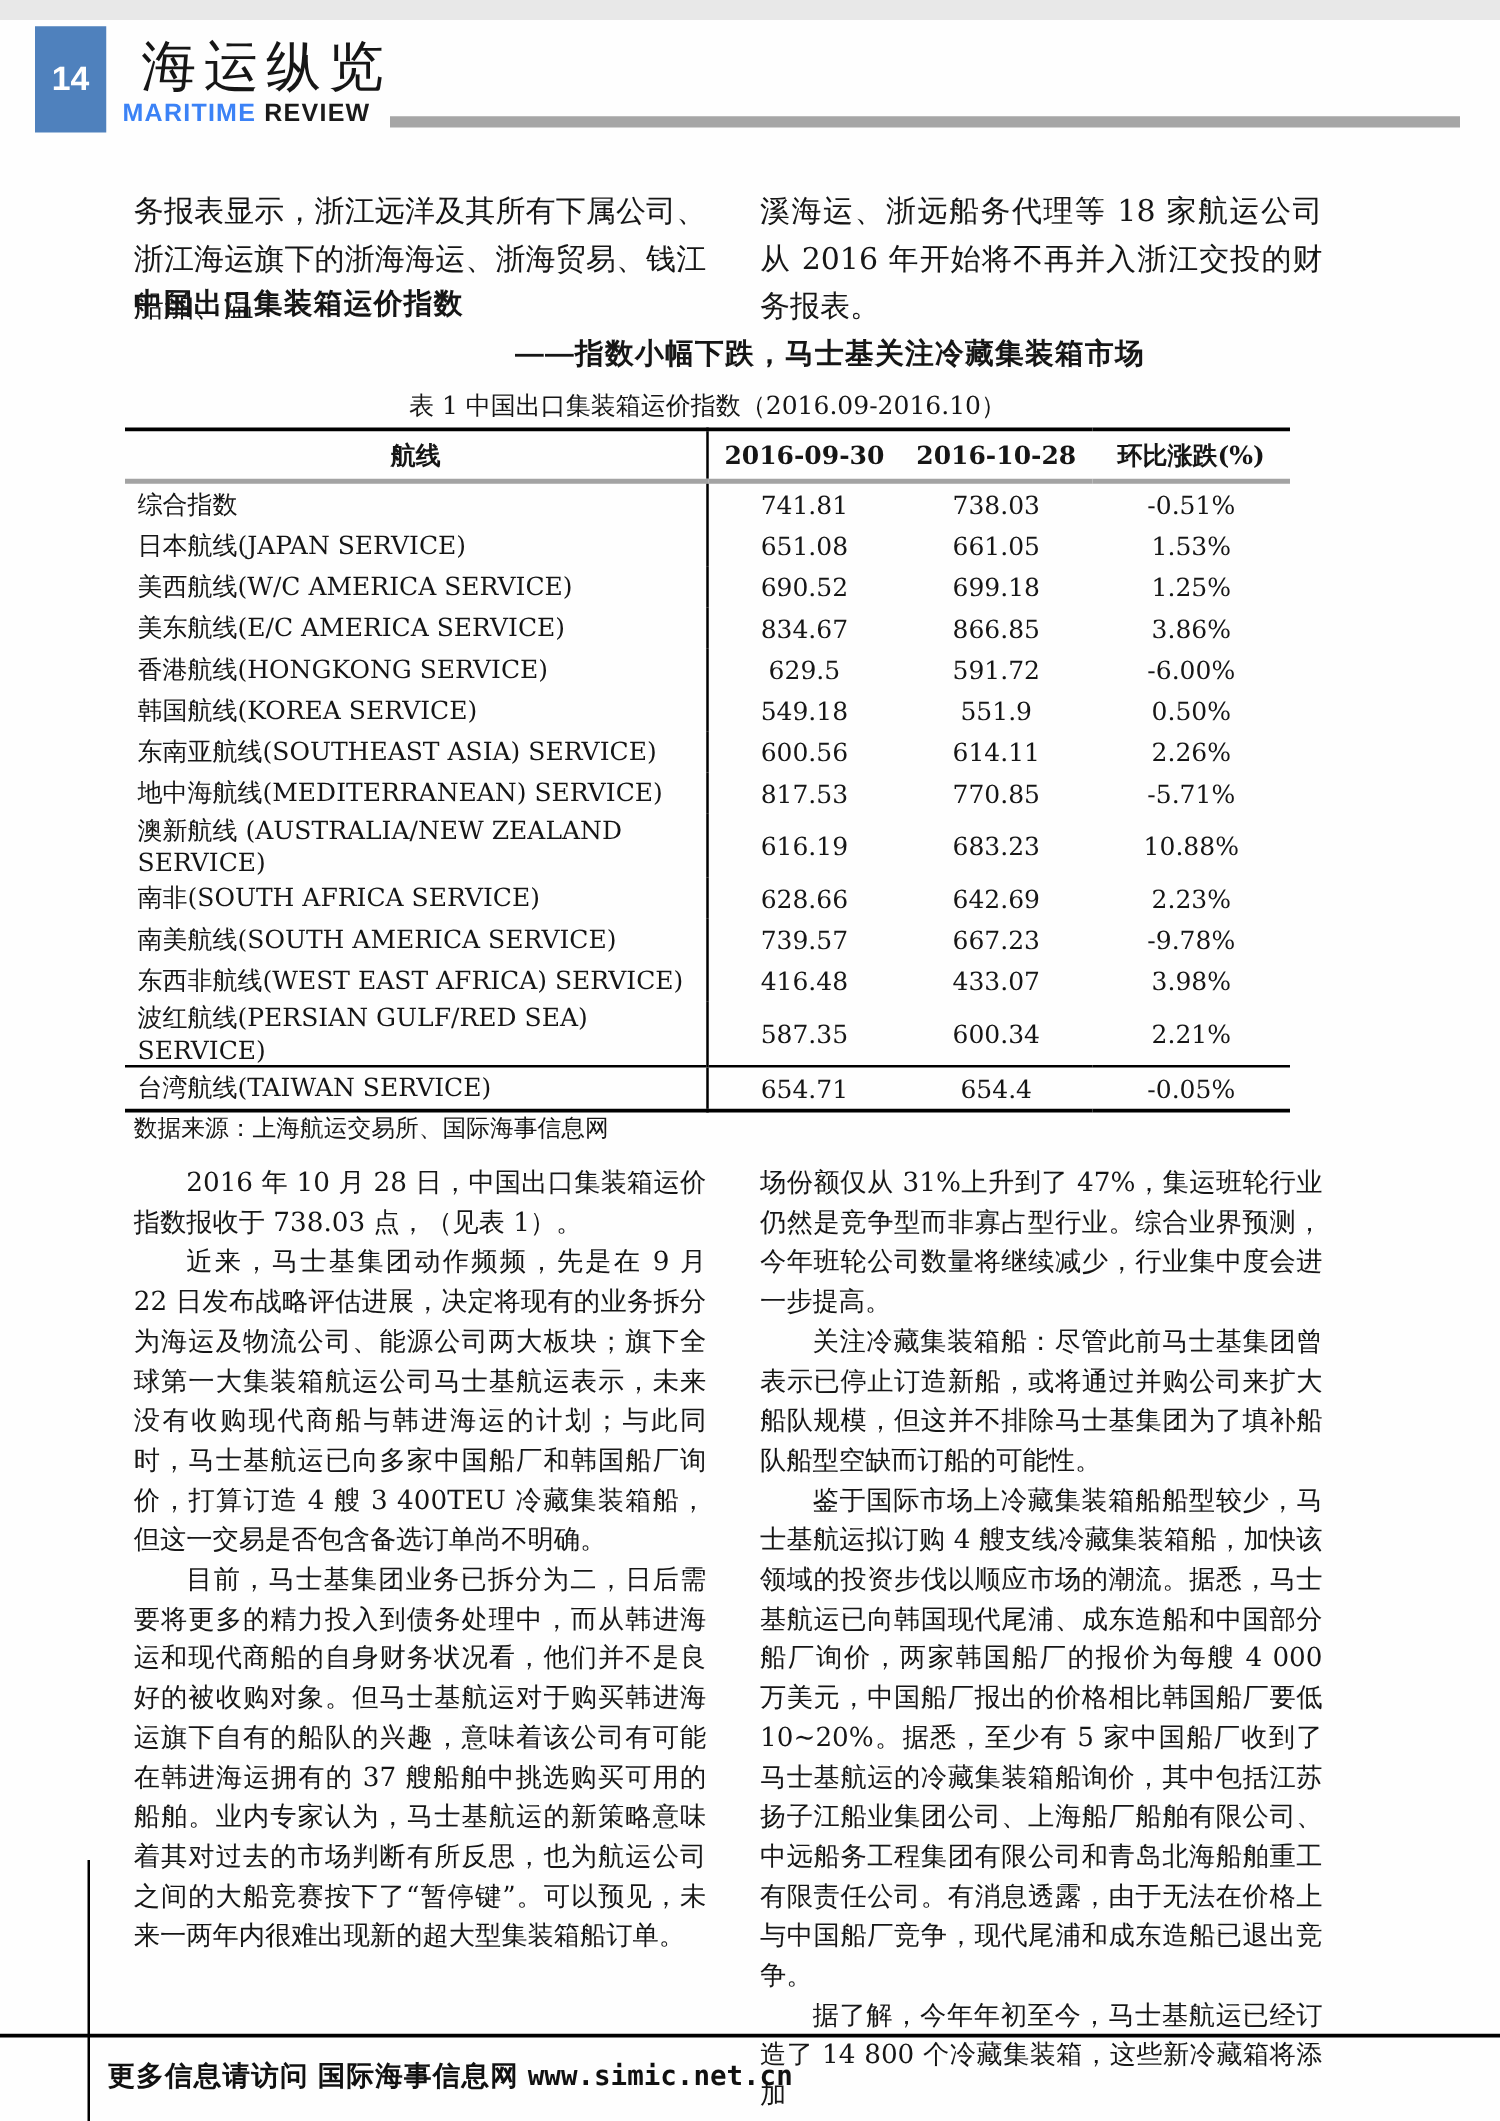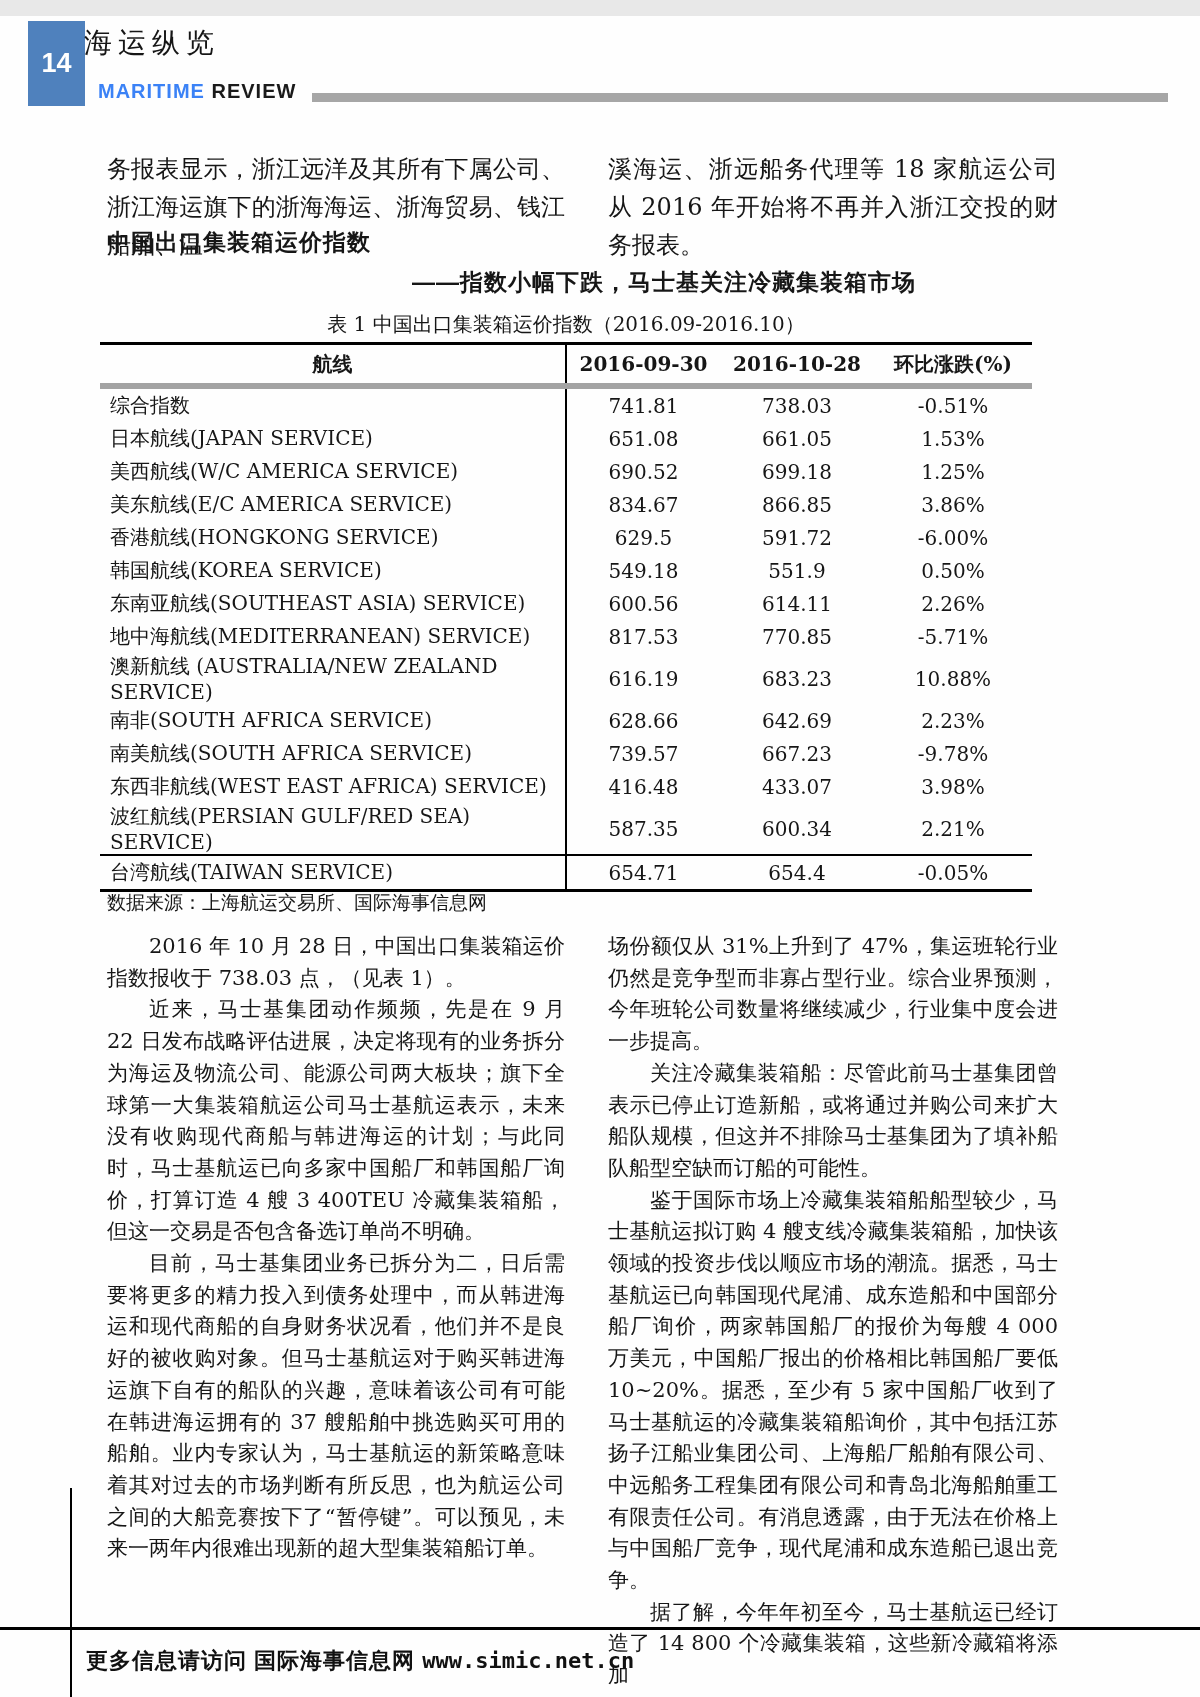--- a/index.html
+++ b/index.html
@@ -15,22 +15,22 @@
   
   .pagenum-box{
     position:absolute;left:28px;top:5px;width:57px;height:85px;
     display:flex;align-items:center;justify-content:center;
   }
   .pagenum-box span{
     color:#fff;font-family:"Liberation Sans",sans-serif;
     font-weight:bold;font-size:27px;
   }
   .cn-title{
-    position:absolute;left:84px;top:8px;
-    font-size:28px;letter-spacing:6px;font-weight:400;
+    position:absolute;left:113px;top:8px;
+    font-size:44px;letter-spacing:6px;font-weight:400;
   }
   .en-title{
     position:absolute;left:98px;top:64px;
     font-family:"Liberation Sans",sans-serif;
     font-weight:bold;font-size:20px;letter-spacing:1px;
   }
   .en-title .dark{color:#1a1a1a;}
   .gray-bar{position:absolute;left:312px;top:77px;width:856px;height:9px;}
   
   .intro-col{
@@ -58,21 +58,21 @@
   
   .freight-table{
     position:absolute;left:100px;top:326px;width:932px;
     border-collapse:collapse;
     border-top:3px solid #000;
     border-bottom:3px solid #000;
     font-size:20px;
   }
   .freight-table th{
     font-weight:bold;height:38px;
-    border-bottom:6px solid #a3a3a3;
+    border-bottom:4px solid #a3a3a3;
     text-align:center;padding:0;
   }
   .freight-table td{
     height:33px;padding:0;text-align:center;
     font-weight:normal;
   }
   .freight-table td:first-child{text-align:left;padding-left:10px;}
   .freight-table th:nth-child(2),
   .freight-table td:nth-child(2){border-left:2px solid #000;}
   .freight-table tbody tr:last-child td{border-top:2px solid #000;}
@@ -203,21 +203,21 @@
           <td>683.23</td>
           <td>10.88%</td>
         </tr>
         <tr>
           <td>南非(SOUTH AFRICA SERVICE)</td>
           <td>628.66</td>
           <td>642.69</td>
           <td>2.23%</td>
         </tr>
         <tr>
-          <td>南美航线(SOUTH AFRICA SERVICE)</td>
+          <td>南美航线(SOUTH AMERICA SERVICE)</td>
           <td>739.57</td>
           <td>667.23</td>
           <td>-9.78%</td>
         </tr>
         <tr>
           <td>东西非航线(WEST EAST AFRICA) SERVICE)</td>
           <td>416.48</td>
           <td>433.07</td>
           <td>3.98%</td>
         </tr>

